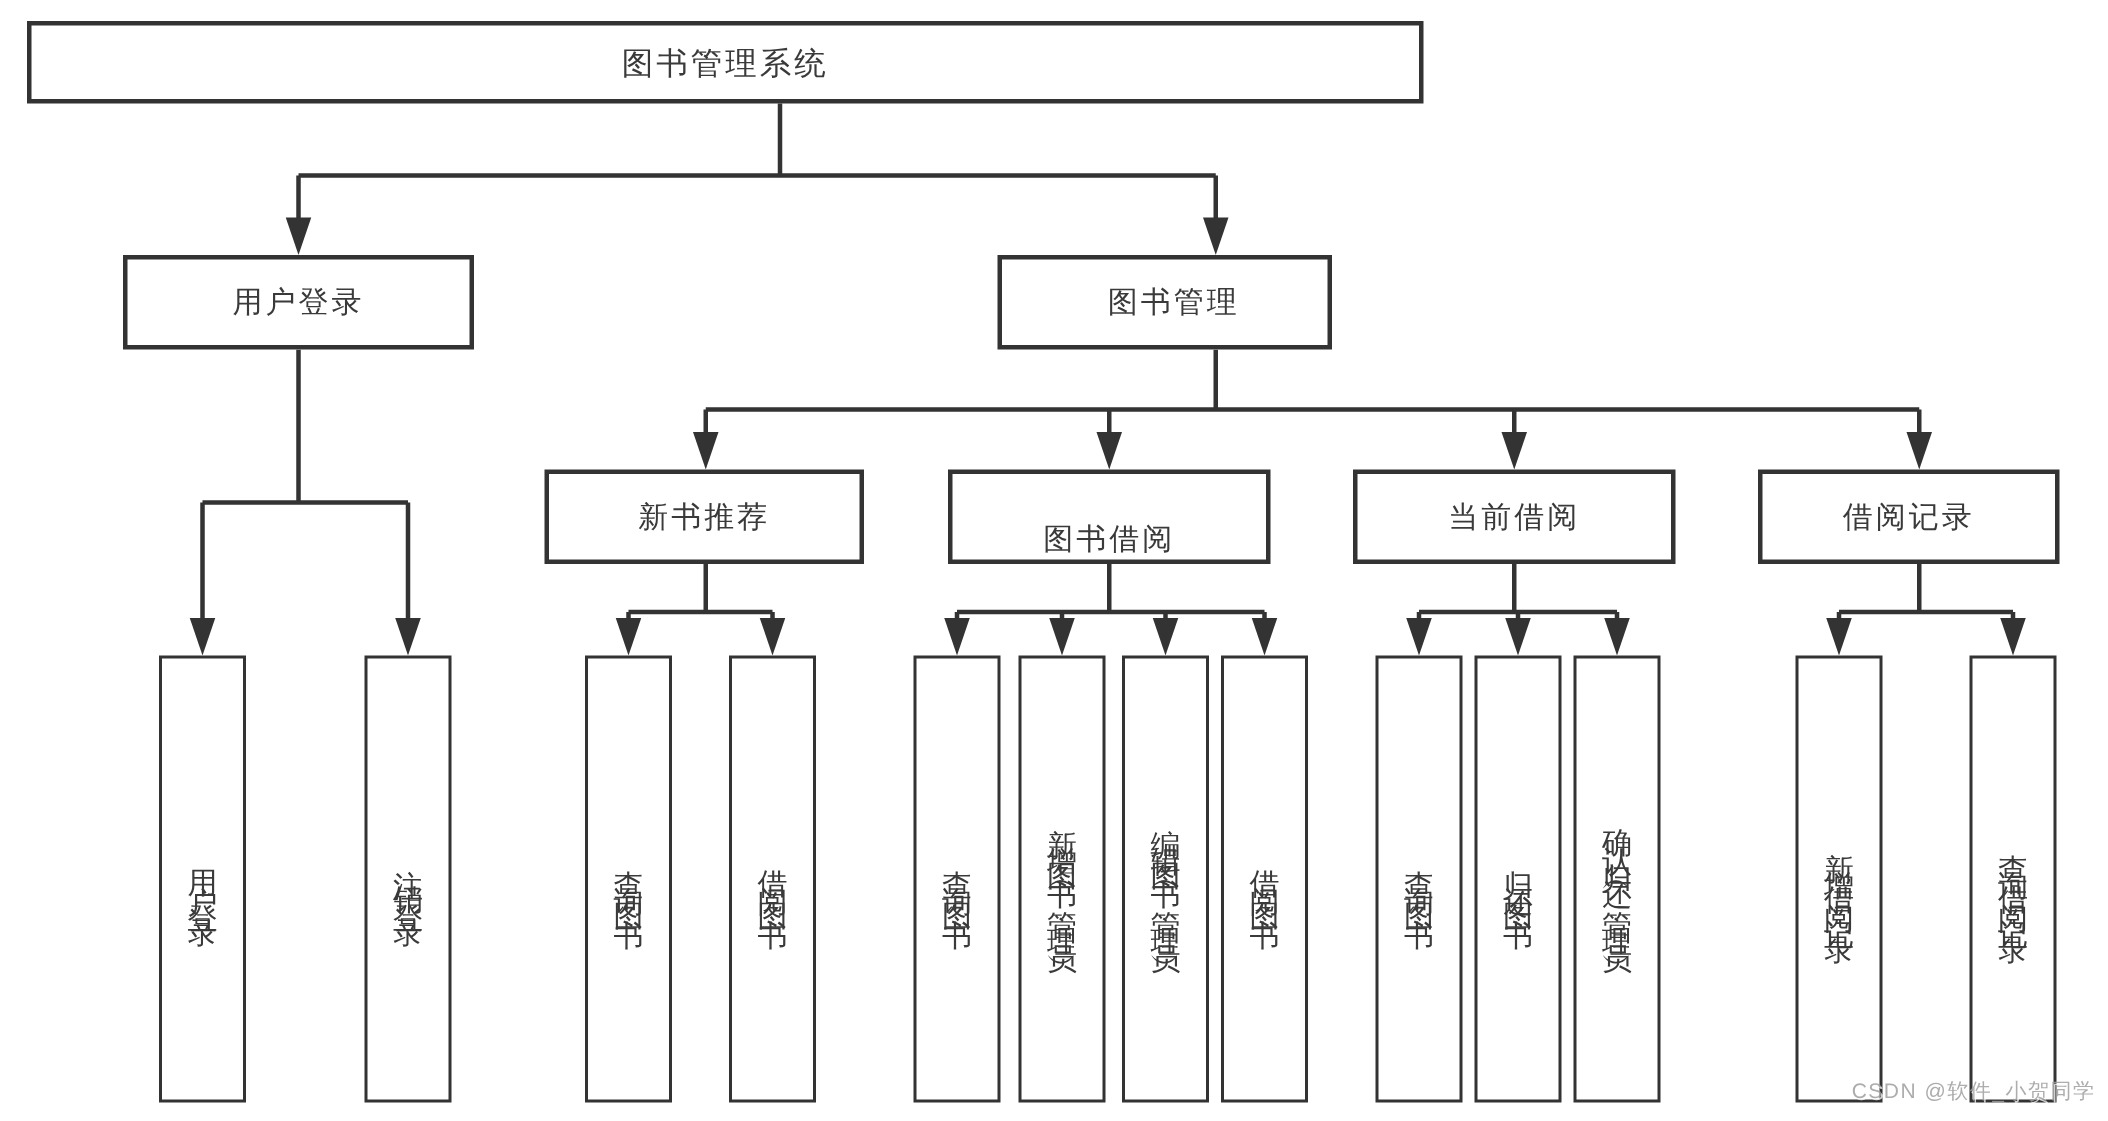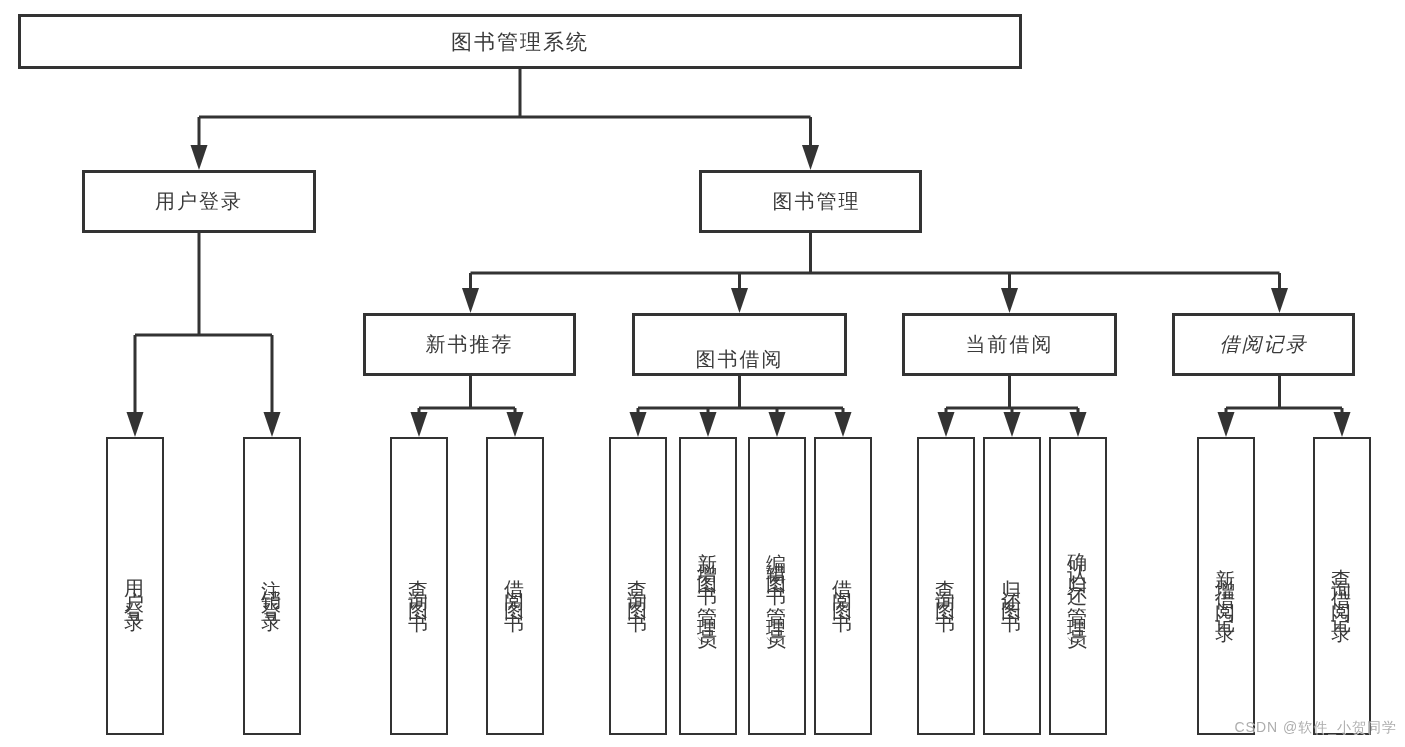--- a/index.html
+++ b/index.html
@@ -51,27 +51,27 @@
     font-size: 14px;
     letter-spacing: 1px;
     color: var(--watermark, #9f9f9f);
     opacity: 0.85;
     text-shadow: 1px 1px 0 rgba(255,255,255,0.9);
     z-index: 5;
     pointer-events: none;
   }
 
   
-  #n-root   { left: 18px;   top: 14px;  width: 1004px; height: 55px; }
+  #n-root   { left: 18px;   top: 14px;  width: 931px; height: 55px; }
   #n-login  { left: 82px;   top: 170px; width: 234px;  height: 63px; }
-  #n-mgmt   { left: 699px;  top: 170px; width: 223px;  height: 63px; padding-left: 12px; }
+  #n-mgmt   { left: 665px;  top: 170px; width: 223px;  height: 63px; padding-left: 12px; }
   #n-rec    { left: 363px;  top: 313px; width: 213px;  height: 63px; }
   #n-borrow { left: 632px;  top: 313px; width: 215px;  height: 63px; align-items: flex-end; }
   #n-cur    { left: 902px;  top: 313px; width: 215px;  height: 63px; }
-  #n-recd   { left: 1172px; top: 313px; width: 183px;  height: 63px; font-style: italic; }
+  #n-recd   { left: 1172px; top: 313px; width: 201px;  height: 63px; }
   .leaf { top: 437px; width: 58px; height: 298px; }
   #l-1  { left: 106px; }
   #l-2  { left: 243px; }
   #l-3  { left: 390px; }
   #l-4  { left: 486px; }
   #l-5  { left: 609px; }
   #l-6  { left: 679px; }
   #l-7  { left: 748px; }
   #l-8  { left: 814px; }
   #l-9  { left: 917px; }

